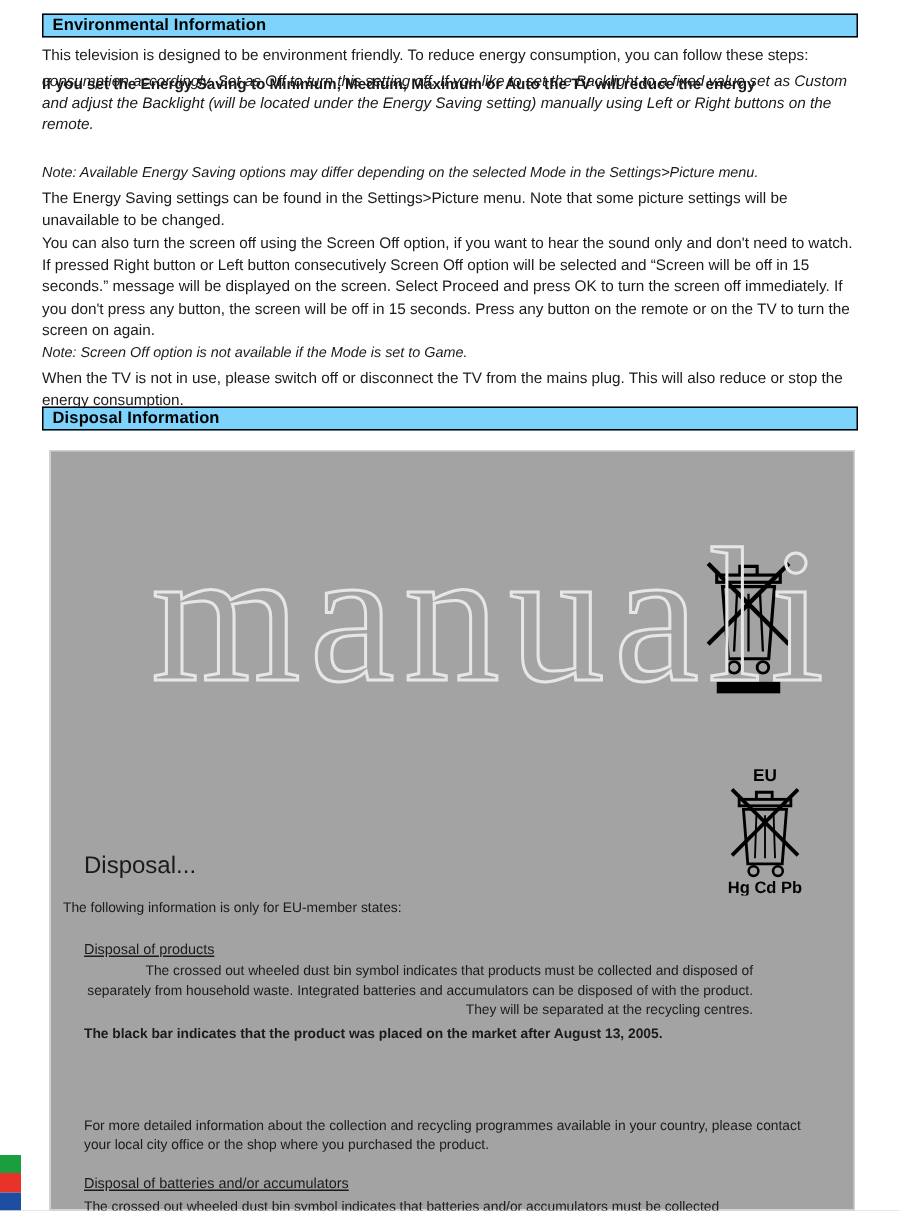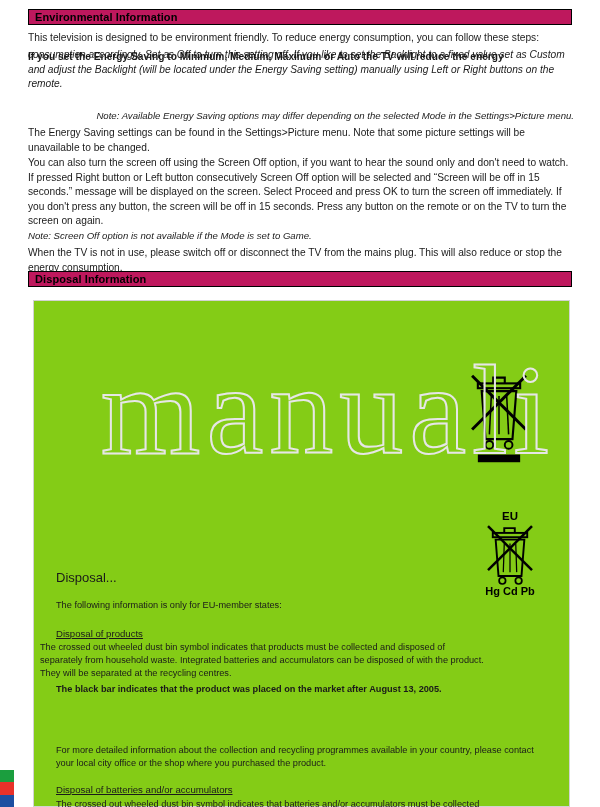--- a/index.html
+++ b/index.html
@@ -23,21 +23,21 @@
     height: 807px;
   }
 
   
   .section-header {
     position: absolute;
     left: 28px;
     width: 544px;
     height: 16px;
     border: 1px solid #000000;
-    background: #be185d;
+    background: #7dd3fc;
     box-sizing: border-box;
     text-align: right;
   }
   .section-header .title {
     position: absolute;
     left: 6px;
     top: 1px;
     font-size: 11px;
     font-weight: bold;
     letter-spacing: 0.1px;
@@ -82,34 +82,34 @@
     -webkit-text-stroke: 2px #e6e6e6;
   }
 
   
   .disposal-panel {
     position: absolute;
     left: 33px;
     top: 300px;
     width: 537px;
     height: 507px;
-    background: #84cc16;
+    background: #a3a3a3;
     border: 1px solid #d2d2d2;
     box-sizing: border-box;
   }
 
   .disposal-text {
     position: absolute;
     font-size: 9.2px;
     line-height: 13px;
     color: #1a1a1a;
     width: 420px;
   }
   .disposal-title {
-    font-size: 13px;
+    font-size: 16px;
   }
   .disposal-sub {
     font-size: 9.6px;
     text-decoration: underline;
   }
 
   
   .icon-bin-wrap {
     position: absolute;
     left: 462px;
@@ -147,21 +147,21 @@
   <div class="section-header" style="top:9px;">
     <div class="title">Environmental Information</div>
   </div>
 
   <div class="para" style="top:31px;">This television is designed to be environment friendly. To reduce energy consumption, you can follow these steps:</div>
 
   <div class="para bold" style="top:50px;">If you set the Energy Saving to Minimum, Medium, Maximum or Auto the TV will reduce the energy</div>
 
   <div class="para" style="top:48px;font-style:italic;">consumption accordingly. Set as Off to turn this setting off. If you like to set the Backlight to a fixed value set as Custom and adjust the Backlight (will be located under the Energy Saving setting) manually using Left or Right buttons on the remote.</div>
 
-  <div class="para italic" style="top:109px;text-align:right;">Note: Available Energy Saving options may differ depending on the selected Mode in the Settings&gt;Picture menu.</div>
+  <div class="para italic" style="top:109px;">Note: Available Energy Saving options may differ depending on the selected Mode in the Settings&gt;Picture menu.</div>
 
   <div class="para" style="top:126px;">The Energy Saving settings can be found in the Settings&gt;Picture menu. Note that some picture settings will be unavailable to be changed.</div>
 
   <div class="para" style="top:156px;">You can also turn the screen off using the Screen Off option, if you want to hear the sound only and don't need to watch. If pressed Right button or Left button consecutively Screen Off option will be selected and “Screen will be off in 15 seconds.” message will be displayed on the screen. Select Proceed and press OK to turn the screen off immediately. If you don't press any button, the screen will be off in 15 seconds. Press any button on the remote or on the TV to turn the screen on again.</div>
 
   <div class="para italic" style="top:229px;">Note: Screen Off option is not available if the Mode is set to Game.</div>
 
   <div class="para" style="top:246px;">When the TV is not in use, please switch off or disconnect the TV from the mains plug. This will also reduce or stop the energy consumption.</div>
 
   <div class="section-header" style="top:271px;">
@@ -201,25 +201,25 @@
       <line x1="47" y1="36" x2="48" y2="66" stroke="#000" stroke-width="1.3"></line>
       <circle cx="33" cy="75" r="3.4" fill="none" stroke="#000" stroke-width="1.8"></circle>
       <circle cx="50" cy="75" r="3.4" fill="none" stroke="#000" stroke-width="1.8"></circle>
       <line x1="18" y1="18" x2="64" y2="64" stroke="#000" stroke-width="2.6"></line>
       <line x1="64" y1="18" x2="18" y2="64" stroke="#000" stroke-width="2.6"></line>
       <text x="41" y="90" font-family="Liberation Sans, sans-serif" font-size="11.5" font-weight="bold" text-anchor="middle" fill="#000">Hg Cd Pb</text>
     </svg>
 
     <div class="disposal-text disposal-title" style="left:22px; top:270px; width:300px;">Disposal...</div>
 
-    <div class="disposal-text" style="left:22px; top:298px; width:400px;">The following information is only for EU-member states:</div>
+    <div class="disposal-text" style="left:8px; top:298px; width:400px;">The following information is only for EU-member states:</div>
 
     <div class="disposal-text disposal-sub" style="left:22px; top:326px; width:400px;">Disposal of products</div>
 
-    <div class="disposal-text" style="left:6px; top:340px; width:446px;">The crossed out wheeled dust bin symbol indicates that products must be collected and disposed of separately from household waste. Integrated batteries and accumulators can be disposed of with the product. They will be separated at the recycling centres.</div>
+    <div class="disposal-text" style="left:22px; top:340px; width:446px;text-align:right;">The crossed out wheeled dust bin symbol indicates that products must be collected and disposed of separately from household waste. Integrated batteries and accumulators can be disposed of with the product. They will be separated at the recycling centres.</div>
 
     <div class="disposal-text" style="left:22px; top:382px; width:446px;font-weight:bold;">The black bar indicates that the product was placed on the market after August 13, 2005.</div>
 
 
     <div class="disposal-text" style="left:22px; top:443px; width:480px;">For more detailed information about the collection and recycling programmes available in your country, please contact your local city office or the shop where you purchased the product.</div>
 
     <div class="disposal-text disposal-sub" style="left:22px; top:482px; width:446px;">Disposal of batteries and/or accumulators</div>
 
     <div class="disposal-text" style="left:22px; top:497px; width:470px;">The crossed out wheeled dust bin symbol indicates that batteries and/or accumulators must be collected</div>
 

